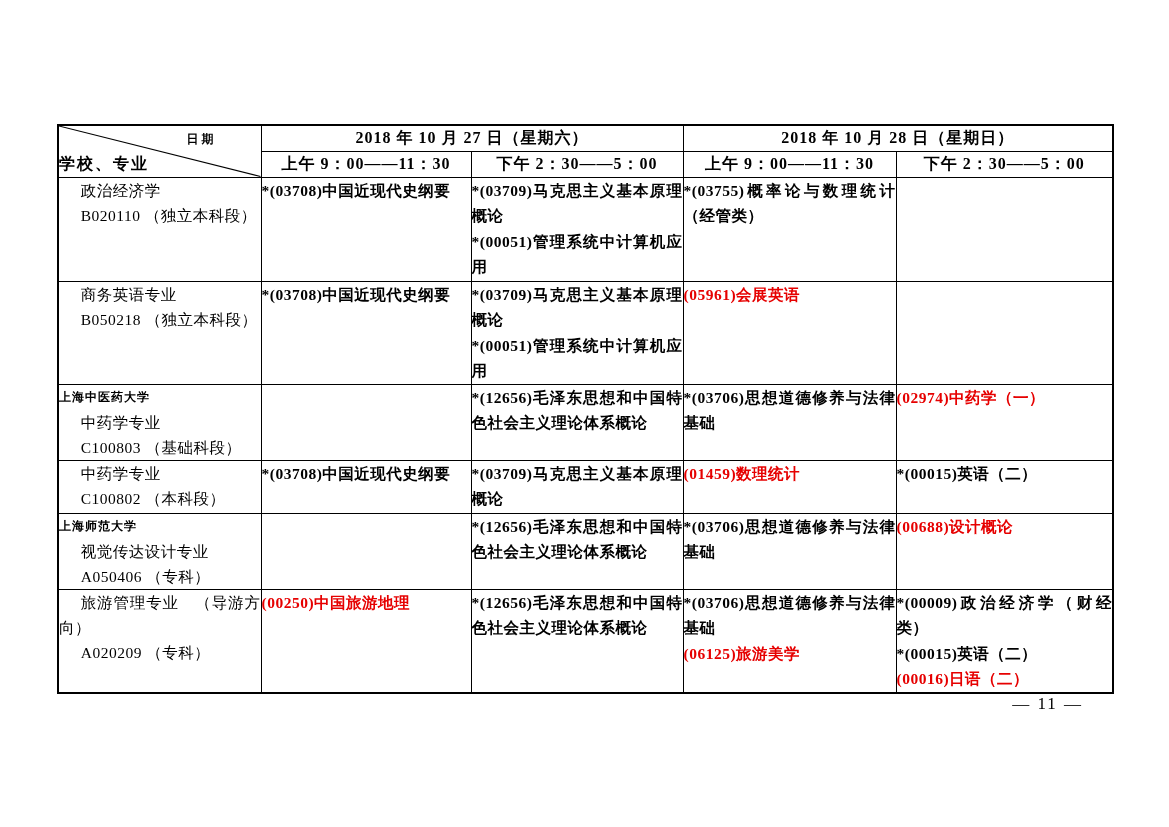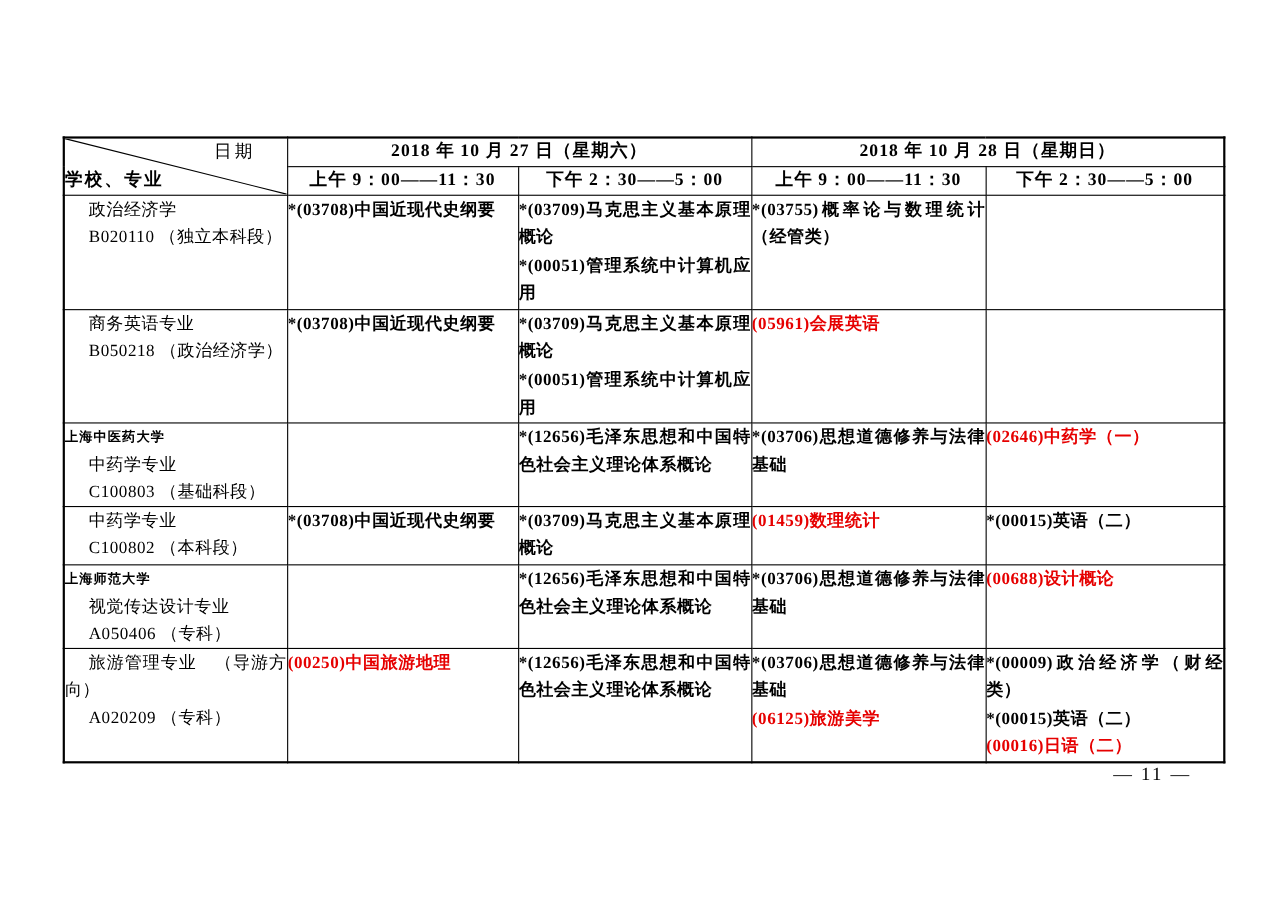--- a/index.html
+++ b/index.html
@@ -23,21 +23,21 @@
 
   
   thead tr.date-row { height:26px; }
   thead tr.time-row { height:26px; }
   thead th {
     font-weight:bold; font-size:16px; text-align:center; line-height:24px;
     letter-spacing:1px; white-space:nowrap;
   }
   th.corner { position:relative; padding:0; }
   th.corner svg { position:absolute; inset:0; width:100%; height:100%; }
-  .corner-top  { position:absolute; top:1px;  right:28px; font-weight:normal; font-size:16px; letter-spacing:3px; }
+  .corner-top  { position:absolute; top:1px;  right:44px; font-weight:bold; font-size:12px; letter-spacing:3px; }
   .corner-bot  { position:absolute; bottom:1px; left:0; font-weight:bold; font-size:16px; letter-spacing:2px; }
 
   
   tbody tr:nth-child(1){height:104px}
   tbody tr:nth-child(2){height:100px}
   tbody tr:nth-child(3){height:72px}
   tbody tr:nth-child(4){height:53px}
   tbody tr:nth-child(5){height:73px}
   tbody tr:nth-child(6){height:100px}
 
@@ -102,21 +102,21 @@
             <div class="course">*(00051)管理系统中计算机应用</div>
           </td>
           <td class="course-cell">
             <div class="course">*(03755)概率论与数理统计（经管类）</div>
           </td>
           <td class="course-cell"></td>
         </tr>
         <tr>
           <td class="school-cell">
             <div class="major-line">商务英语专业</div>
-            <div class="major-line">B050218 （政治经济学）</div>
+            <div class="major-line">B050218 （独立本科段）</div>
           </td>
           <td class="course-cell">
             <div class="course">*(03708)中国近现代史纲要</div>
           </td>
           <td class="course-cell">
             <div class="course">*(03709)马克思主义基本原理概论</div>
             <div class="course">*(00051)管理系统中计算机应用</div>
           </td>
           <td class="course-cell">
             <div class="course red">(05961)会展英语</div>
@@ -130,21 +130,21 @@
             <div class="major-line">C100803 （基础科段）</div>
           </td>
           <td class="course-cell"></td>
           <td class="course-cell">
             <div class="course">*(12656)毛泽东思想和中国特色社会主义理论体系概论</div>
           </td>
           <td class="course-cell">
             <div class="course">*(03706)思想道德修养与法律基础</div>
           </td>
           <td class="course-cell">
-            <div class="course red">(02646)中药学（一）</div>
+            <div class="course red">(02974)中药学（一）</div>
           </td>
         </tr>
         <tr>
           <td class="school-cell">
             <div class="major-line">中药学专业</div>
             <div class="major-line">C100802 （本科段）</div>
           </td>
           <td class="course-cell">
             <div class="course">*(03708)中国近现代史纲要</div>
           </td>

